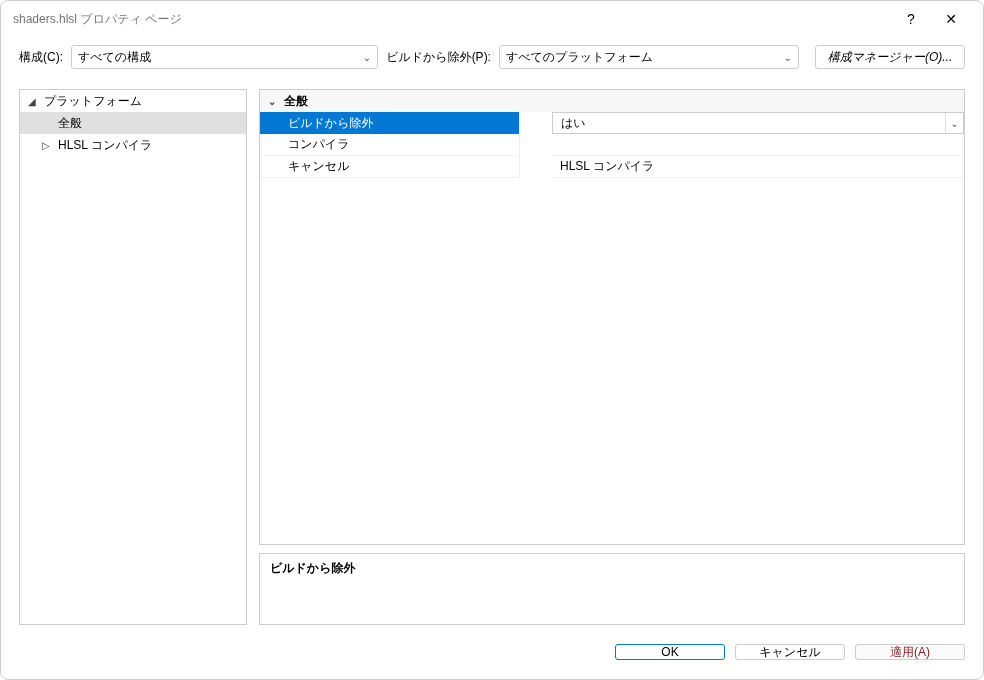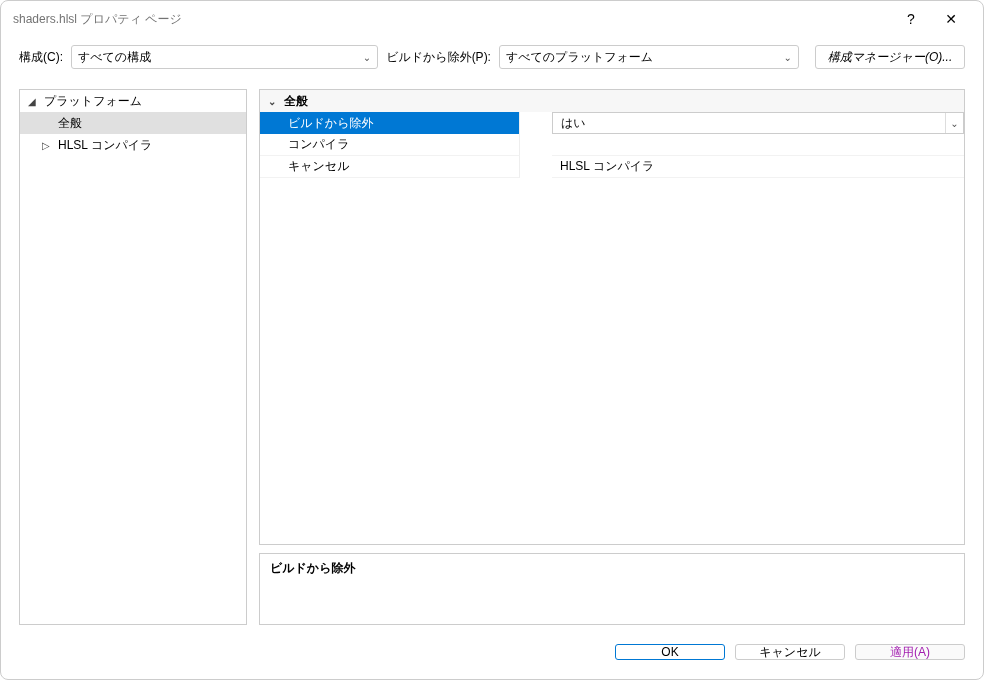--- a/index.html
+++ b/index.html
@@ -206,21 +206,21 @@
       border-radius: 3px;
       background: #fff;
       display: flex;
       align-items: center;
       justify-content: center;
     }
     .btn.default {
       border-color: #0078d4;
     }
     .btn.disabled {
-      color: #a21caf;
+      color: #7f1d1d;
       background: #fafafa;
       text-align: right;
     }
   </style>
 </head>
 <body>
 
 <div class="titlebar">
   <div class="titlebar-title">shaders.hlsl プロパティ ページ</div>
   <div class="titlebar-btn">?</div>

